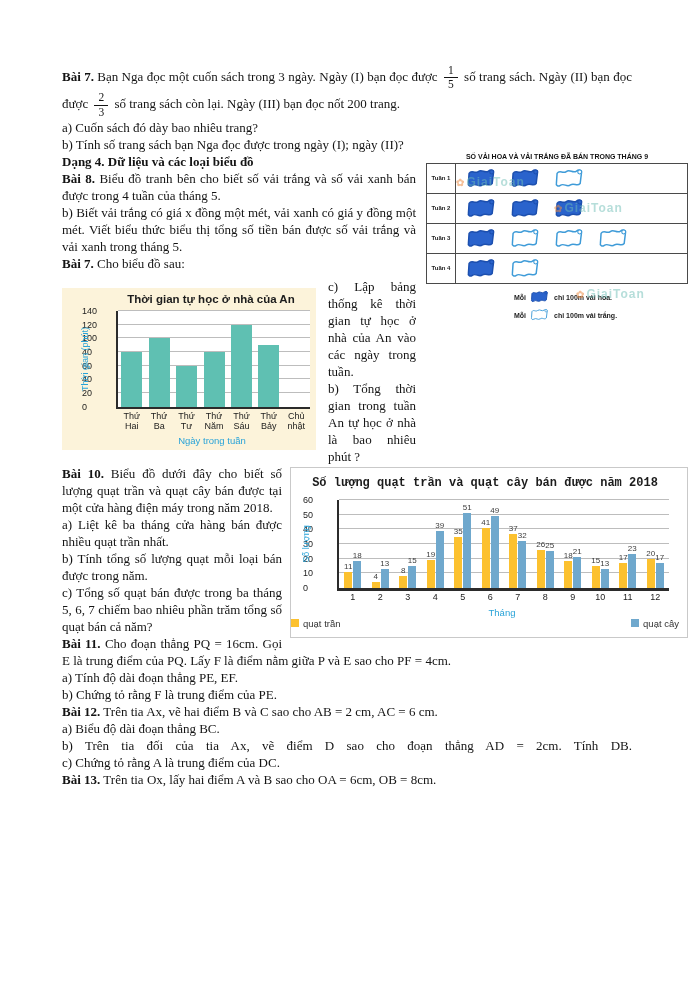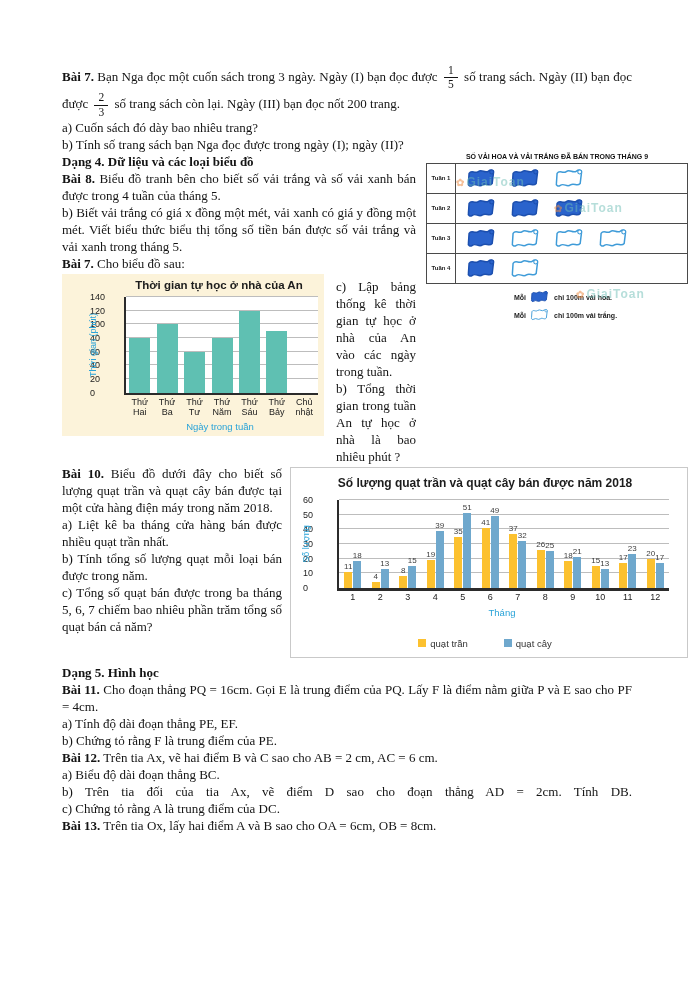--- a/index.html
+++ b/index.html
@@ -41,34 +41,34 @@
   .ch-val{position:absolute;width:20px;text-align:center;
           font:8px "Liberation Sans",sans-serif;color:#3d3d3d;}
   .ch-ytick{position:absolute;left:-36px;width:30px;text-align:left;
             font:9px "Liberation Sans",sans-serif;color:#1c1c1c;}
   .ch-xtick{position:absolute;text-align:center;font:9px "Liberation Sans",sans-serif;
             line-height:10px;color:#1c1c1c;}
   .ch-ylab{position:absolute;width:100px;left:-83px;top:50%;
            transform:translateY(-50%) rotate(-90deg);text-align:center;
            font:9px "Liberation Sans",sans-serif;color:#29a3d8;}
   .ch-xlab{text-align:center;font:9.5px "Liberation Sans",sans-serif;color:#29a3d8;}
-  .ch-legend{display:flex;justify-content:center;gap:36px;margin-top:20px;}
+  .ch-legend{display:flex;justify-content:space-between;gap:36px;margin-top:0;}
   .ch-litem{display:flex;align-items:center;gap:4px;font:9.5px "Liberation Sans",sans-serif;color:#333;}
   .ch-lsq{width:8px;height:8px;display:inline-block;}
 
   
-  .chart1{float:left;width:254px;margin:2px 12px 4px 0;background:#fcf3da;
-          padding:5px 0 4px 8px;position:relative;}
+  .chart1{float:left;width:254px;margin:16px 12px 4px 0;background:#fcf3da;
+          padding:5px 0 4px 0;position:relative;}
   .chart1 .ch-title{margin-left:54px;width:190px;font-size:11.5px;margin-bottom:6px;}
   .b9q{overflow:hidden;padding-top:6px;}
 
   
   .chart2box{float:right;width:396px;margin:2px -56px 6px 8px;border:1px solid #c9c9c9;
              background:#fff;padding:8px 0 8px 0;position:relative;}
-  .chart2box .ch-title{font-size:12px;margin-bottom:10px;}
+  .chart2box .ch-title{font-size:12px;margin-bottom:10px;font-family:Liberation Mono, monospace;}
   .b10t{overflow:hidden;}
   .sec-b10{clear:both;}
 </style>
 </head>
 <body>
 
 <div class="page">
 
   <p>
     <b>Bài 7.</b>
@@ -396,21 +396,20 @@
       <p>
         <b>Bài 10.</b>
         <span>Biểu đồ dưới đây cho biết số lượng quạt trần và quạt cây bán được tại một cửa hàng điện máy trong năm 2018.</span>
       </p>
       <p>a) Liệt kê ba tháng cửa hàng bán được nhiều quạt trần nhất.</p>
       <p>b) Tính tổng số lượng quạt mỗi loại bán được trong năm.</p>
       <p>c) Tổng số quạt bán được trong ba tháng 5, 6, 7 chiếm bao nhiêu phần trăm tổng số quạt bán cả năm?</p>
     </div>
   </div>
 
-  <p class="heading clear">Dạng 5. Hình học</p>
 
   <p>
     <b>Bài 11.</b>
     <span>Cho đoạn thẳng PQ = 16cm. Gọi E là trung điểm của PQ. Lấy F là điểm nằm giữa P và E sao cho PF = 4cm.</span>
   </p>
   <p>a) Tính độ dài đoạn thẳng PE, EF.</p>
   <p>b) Chứng tỏ rằng F là trung điểm của PE.</p>
 
   <p>
     <b>Bài 12.</b>

